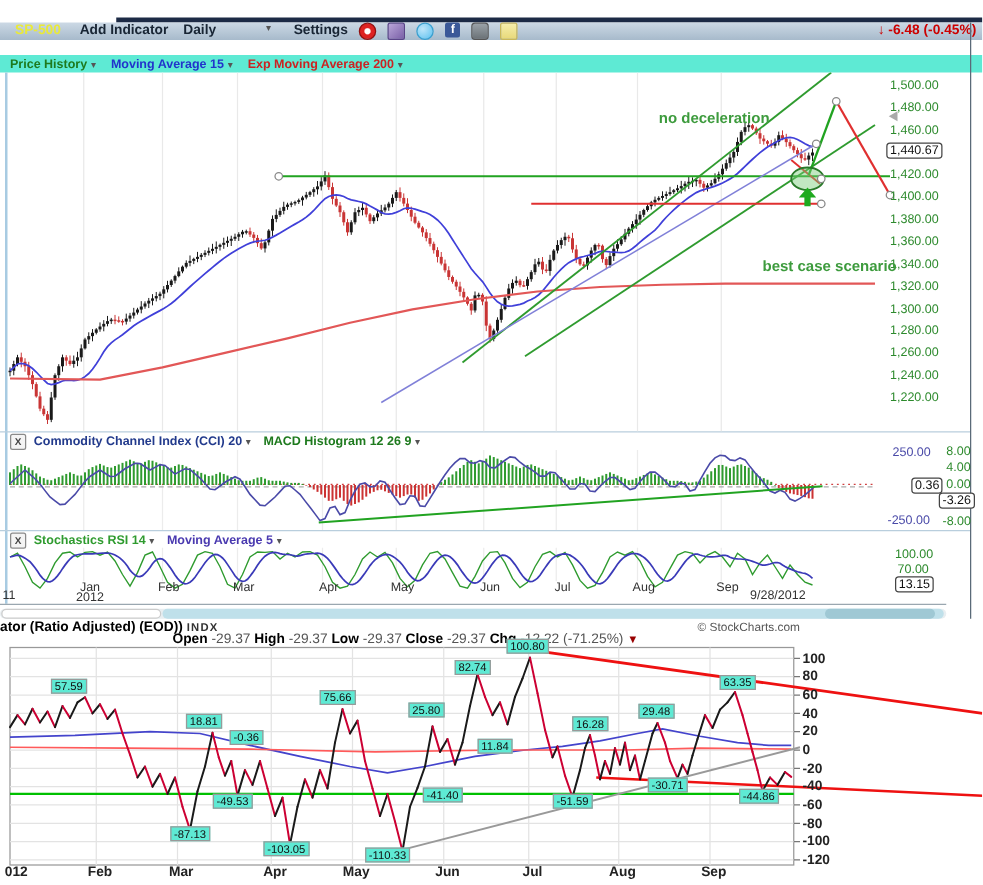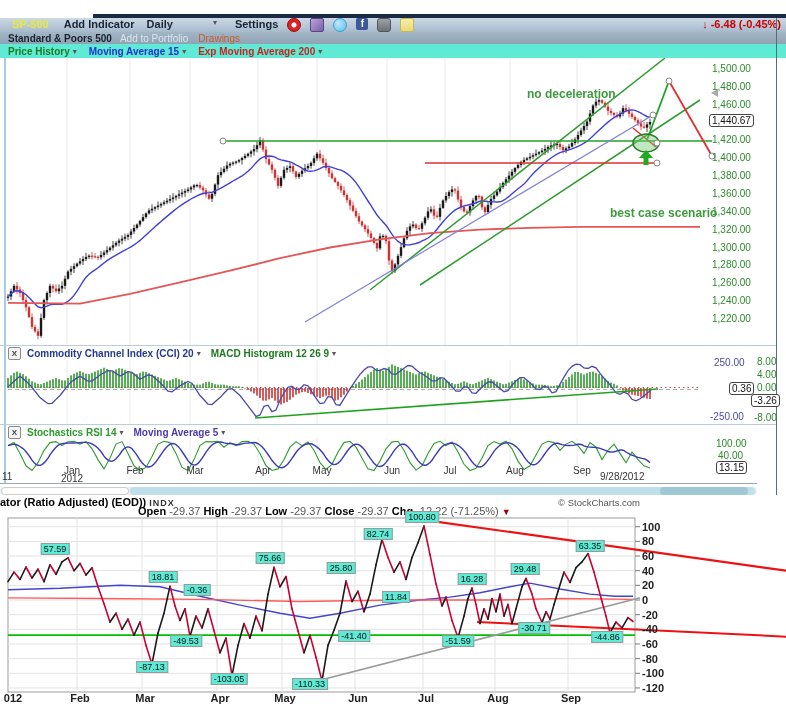--- a/index.html
+++ b/index.html
@@ -47,25 +47,20 @@
     <span class="ic" style="background:radial-gradient(circle at 35% 35%, #bfe6fa, #59c0ef);border-radius:50%;border:1px solid #3aa0d0;"></span>
     <span class="ic" style="background:#3b5998;color:#fff;font-size:10px;font-weight:bold;text-align:center;line-height:12px;">f</span>
     <span class="ic" style="background:linear-gradient(#9aa2a8,#6b7277);border:1px solid #555;border-radius:3px;"></span>
     <span class="ic" style="background:linear-gradient(#f5eeab,#e8d97a);border:1px solid #c9b85a;"></span>
     <span style="margin-left:auto;margin-right:5px;color:#cc0000;">
       <span>↓</span>
       <span>-6.48 (-0.45%)</span>
     </span>
   </div>
 
-  <div class="abs bar2">
-    <span style="margin-left:8px;font-weight:bold;">Standard &amp; Poors 500</span>
-    <span style="margin-left:8px;color:#d9e5ef;">Add to Portfolio</span>
-    <span style="margin-left:10px;color:#c25c33;">Drawings</span>
-  </div>
 
   <div class="abs bar3">
     <span style="margin-left:8px;color:#1e7a1e;">Price History</span>
     <span class="caret">▾</span>
     <span style="margin-left:12px;color:#2233cc;">Moving Average 15</span>
     <span class="caret">▾</span>
     <span style="margin-left:12px;color:#cc2222;">Exp Moving Average 200</span>
     <span class="caret">▾</span>
   </div>
 
@@ -815,21 +810,21 @@
       <line x1="258" y1="0" x2="258" y2="27" stroke="#ececec"></line>
       <line x1="317" y1="0" x2="317" y2="27" stroke="#ececec"></line>
       <line x1="387" y1="0" x2="387" y2="27" stroke="#ececec"></line>
       <line x1="445" y1="0" x2="445" y2="27" stroke="#ececec"></line>
       <line x1="510" y1="0" x2="510" y2="27" stroke="#ececec"></line>
       <line x1="577" y1="0" x2="577" y2="27" stroke="#ececec"></line>
       <polyline points="8,7.6 14,4.6 20,15.4 26,27.8 32,32.5 38,24.7 44,12.3 50,4.6 56,3.6 62,7.6 68,3.9 74,3.3 80,6.1 86,3.6 92,10.8 98,21.6 104,30.9 110,20.1 116,6.1 122,3.6 128,15.4 134,27.8 140,32.5 146,29.4 152,18.5 158,6.1 164,3.3 170,4.6 176,15.4 182,29.4 188,32.5 194,21.6 200,7.6 206,3.6 212,3.9 218,3.3 224,9.2 230,4.6 236,7.6 242,3.6 248,3.3 254,6.1 260,15.4 266,27.8 272,32.5 278,30.9 284,21.6 290,9.2 296,3.6 302,7.6 308,3.9 314,12.3 320,24.7 326,31.5 332,26.3 338,13.9 344,4.6 350,3.3 356,9.2 362,20.1 368,30.9 374,32.5 380,23.1 386,10.8 392,3.9 398,3.3 404,12.3 410,24.7 416,32.1 422,27.8 428,15.4 434,5.5 440,3.3 446,7.6 452,3.9 458,13.9 464,26.3 470,32.5 476,30.3 482,20.1 488,7.6 494,3.6 500,6.1 506,3.3 512,10.8 518,23.1 524,31.5 530,27.8 536,16.9 542,6.1 548,3.3 554,4.6 560,12.3 566,6.1 572,3.3 578,7.6 584,15.4 590,4.6 596,9.2 602,21.6 608,12.3 614,6.1 620,15.4 626,24.7 632,13.9 638,21.6 644,27.8 650,30.0 " fill="none" stroke="#2f9b2f" stroke-width="1.1"></polyline>
       <polyline points="8,7.6 10,7.1 12,6.6 14,6.1 16,6.5 18,7.4 20,8.5 22,9.9 24,11.4 26,13.7 28,16.2 30,19.0 32,22.1 34,24.5 36,26.3 38,27.3 40,27.4 42,26.6 44,24.9 46,22.7 48,20.1 50,16.9 52,14.1 54,11.5 56,9.2 58,7.4 60,6.3 62,5.8 64,5.4 66,5.2 68,5.1 70,5.1 72,5.0 74,5.0 76,4.9 78,4.8 80,4.6 82,4.5 84,4.4 86,4.4 88,4.6 90,5.2 92,6.0 94,7.1 96,8.5 98,10.3 100,12.4 102,15.0 104,18.1 106,20.4 108,22.1 110,23.1 112,23.3 114,22.5 116,20.7 118,18.6 120,16.0 122,13.0 124,10.8 126,9.4 128,8.9 130,9.3 132,10.8 134,13.2 136,15.9 138,18.8 140,22.0 142,24.7 144,26.8 146,28.3 148,29.0 150,28.8 152,27.8 154,26.1 156,23.8 158,20.9 160,18.0 162,15.1 164,12.2 166,9.8 168,7.8 170,6.2 172,5.5 174,5.7 176,6.7 178,8.4 180,10.6 182,13.5 184,16.5 186,19.5 188,22.6 190,24.9 192,26.4 194,27.1 196,26.8 198,25.4 200,23.0 202,20.3 204,17.4 206,14.2 208,11.4 210,9.0 212,7.0 214,5.6 216,4.6 218,4.1 220,4.0 222,4.2 224,4.9 226,5.3 228,5.5 230,5.6 232,5.8 234,6.2 236,6.7 238,6.8 240,6.5 242,5.9 244,5.4 246,5.1 248,5.0 250,4.8 252,4.7 254,4.5 256,4.8 258,5.7 260,7.0 262,8.7 264,11.0 266,13.7 268,16.5 270,19.4 272,22.3 274,24.8 276,26.9 278,28.7 280,29.6 282,29.7 284,29.0 286,27.7 288,25.7 290,23.1 292,20.4 294,17.5 296,14.5 298,12.0 300,9.9 302,8.4 304,7.1 306,6.2 308,5.7 310,5.6 312,6.0 314,7.0 316,8.3 318,9.9 320,11.7 322,14.0 324,16.7 326,19.8 328,22.3 330,24.4 332,25.9 334,26.6 336,26.3 338,25.1 340,23.3 342,20.9 344,17.9 346,15.0 348,12.3 350,9.8 352,7.9 354,6.7 356,6.2 358,6.4 360,7.4 362,9.1 364,11.3 366,13.9 368,17.0 370,19.9 372,22.6 374,25.2 376,27.1 378,28.1 380,28.5 382,28.0 384,26.6 386,24.4 388,21.8 390,18.9 392,15.8 394,12.9 396,10.4 398,8.2 400,6.8 402,6.2 404,6.3 406,7.2 408,8.8 410,11.1 412,13.7 414,16.6 416,19.8 418,22.6 420,24.8 422,26.5 424,27.3 426,27.2 428,26.1 430,24.5 432,22.2 434,19.2 436,16.3 438,13.5 440,10.8 442,8.7 444,7.2 446,6.3 448,5.7 450,5.3 452,5.1 454,5.4 456,6.1 458,7.3 460,8.8 462,10.5 464,12.6 466,15.0 468,17.8 470,21.0 472,23.7 474,26.0 476,27.8 478,28.8 480,29.0 482,28.3 484,26.9 486,24.8 488,22.1 490,19.3 492,16.4 494,13.4 496,10.9 498,8.9 500,7.3 502,6.1 504,5.3 506,4.8 508,4.8 510,5.1 512,5.9 514,7.1 516,8.6 518,10.5 520,12.8 522,15.5 524,18.7 526,21.4 528,23.7 530,25.6 532,26.6 534,26.8 536,26.1 538,24.7 540,22.6 542,19.8 544,17.0 546,14.2 548,11.5 550,9.2 552,7.4 554,6.0 556,5.3 558,5.3 560,6.0 562,6.6 564,7.0 566,7.3 568,7.5 570,7.5 572,7.4 574,7.1 576,6.7 578,6.2 580,6.2 582,6.7 584,7.8 586,8.5 588,8.9 590,9.1 592,9.2 594,9.4 596,9.5 598,9.9 600,10.4 602,11.1 604,11.8 606,12.6 608,13.5 610,14.0 612,14.0 614,13.7 616,13.2 618,12.6 620,12.0 622,12.0 624,12.6 626,14.0 628,15.2 630,16.3 632,17.1 634,17.9 636,18.7 638,19.4 640,19.9 642,20.4 644,20.7 646,21.6 648,22.9 650,24.7 " fill="none" stroke="#3a3ab8" stroke-width="1.4"></polyline>
     </svg>
   <div class="tick" style="left:716px;top:438px;">100.00</div>
-  <div class="tick" style="left:718px;top:450px;">40.00</div>
+  <div class="tick" style="left:718px;top:450px;">70.00</div>
   <div class="valbox" style="left:716px;top:461px;">13.15</div>
 
   <div class="datelbl" style="left:2px;top:471px;">11</div>
   <div id="topMonths">
       <div class="abs" style="left: 57px; top: 465px; width: 30px; text-align: center; font-size: 10px; color: rgb(51, 51, 51);">Jan</div>
       <div class="abs" style="left: 120px; top: 465px; width: 30px; text-align: center; font-size: 10px; color: rgb(51, 51, 51);">Feb</div>
       <div class="abs" style="left: 180px; top: 465px; width: 30px; text-align: center; font-size: 10px; color: rgb(51, 51, 51);">Mar</div>
       <div class="abs" style="left: 248px; top: 465px; width: 30px; text-align: center; font-size: 10px; color: rgb(51, 51, 51);">Apr</div>
       <div class="abs" style="left: 307px; top: 465px; width: 30px; text-align: center; font-size: 10px; color: rgb(51, 51, 51);">May</div>
       <div class="abs" style="left: 377px; top: 465px; width: 30px; text-align: center; font-size: 10px; color: rgb(51, 51, 51);">Jun</div>

